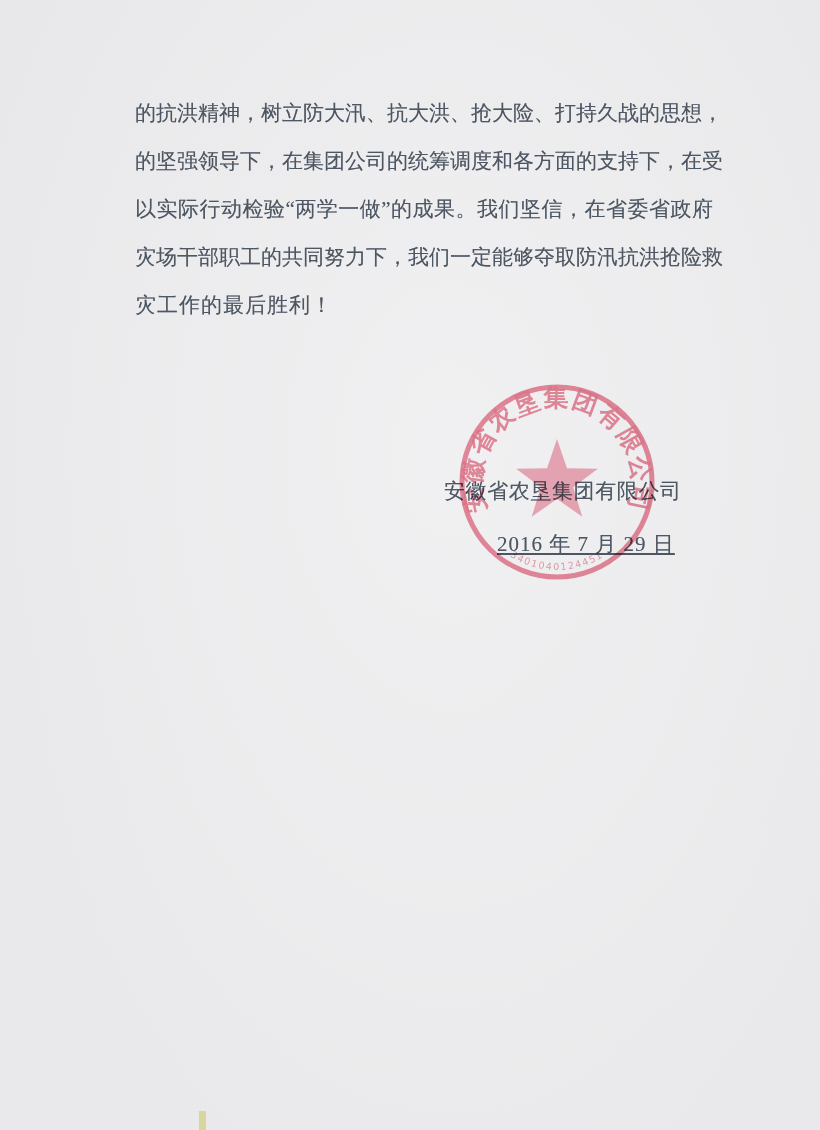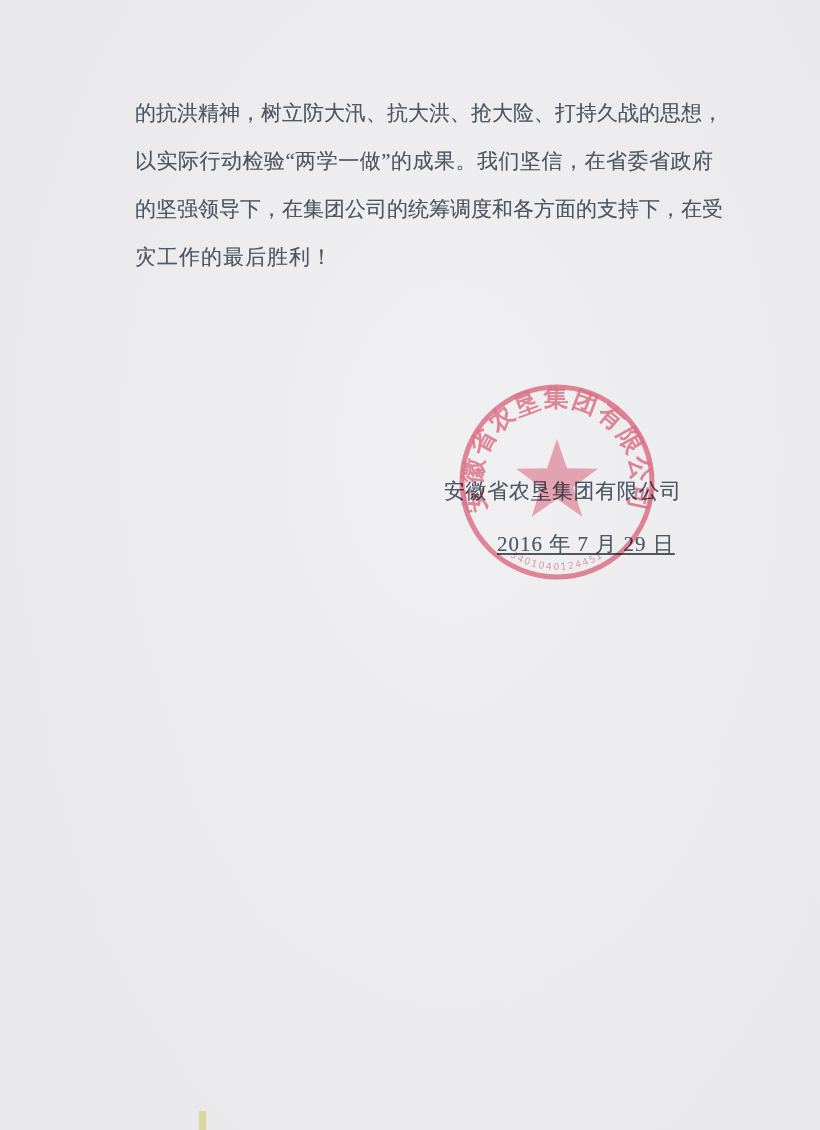--- a/index.html
+++ b/index.html
@@ -80,22 +80,23 @@
     filter: blur(0.7px);
   }
 </style>
 </head>
 <body>
 
 <div class="page">
 
   <div class="para">
     <div class="line">的抗洪精神，树立防大汛、抗大洪、抢大险、打持久战的思想，</div>
+    <div class="line">的坚强领导下，在集团公司的统筹调度和各方面的支持下，在受</div>
     <div class="line">以实际行动检验“两学一做”的成果。我们坚信，在省委省政府</div>
-    <div class="line">的坚强领导下，在集团公司的统筹调度和各方面的支持下，在受</div>
+    <div class="line">灾场干部职工的共同努力下，我们一定能够夺取防汛抗洪抢险救</div>
     <div class="line last">灾工作的最后胜利！</div>
   </div>
 
   <div class="sig-line">安徽省农垦集团有限公司</div>
 
   <div class="date-line">2016 年 7 月 29 日</div>
 
   <div class="seal">
     <svg width="230" height="230" viewBox="0 0 230 230">
       <defs>

